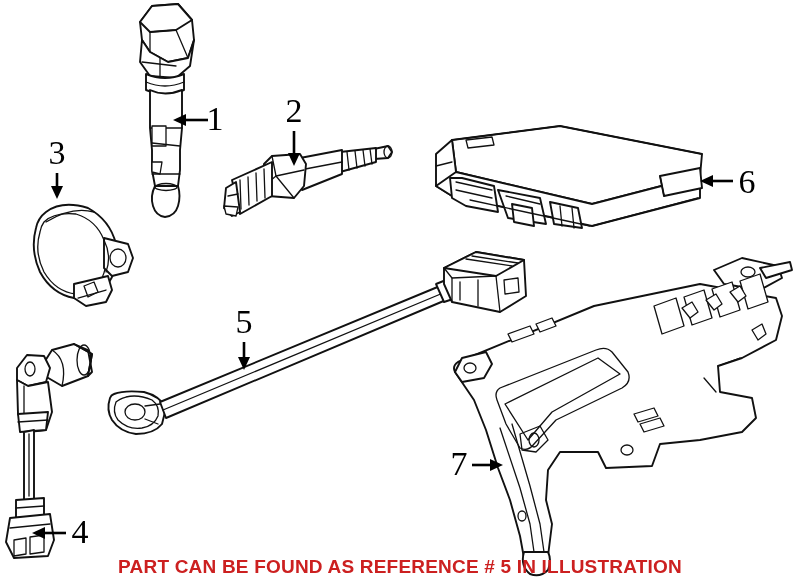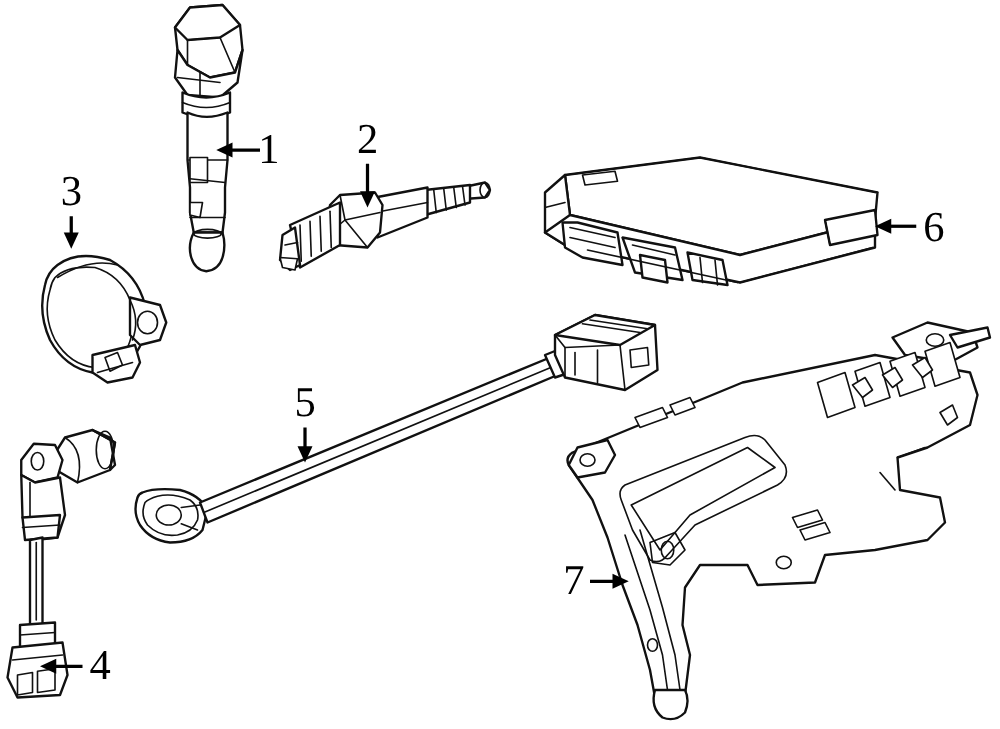--- a/index.html
+++ b/index.html
@@ -372,14 +372,15 @@
     </g>
 
     <g>
       <line class="callout-line" x1="472" y1="465" x2="494" y2="465"></line>
       <polygon class="callout-head" points="503,465 490,459 490,471"></polygon>
       <text class="callout-num" x="459" y="475">7</text>
     </g>
 
   </svg>
 
+  <div class="footer-note" style="color: rgb(204, 32, 32); font-size: 19px; top: 556px;">PART CAN BE FOUND AS REFERENCE # 5 IN ILLUSTRATION</div>
 
 </div>
 
 </body></html>

